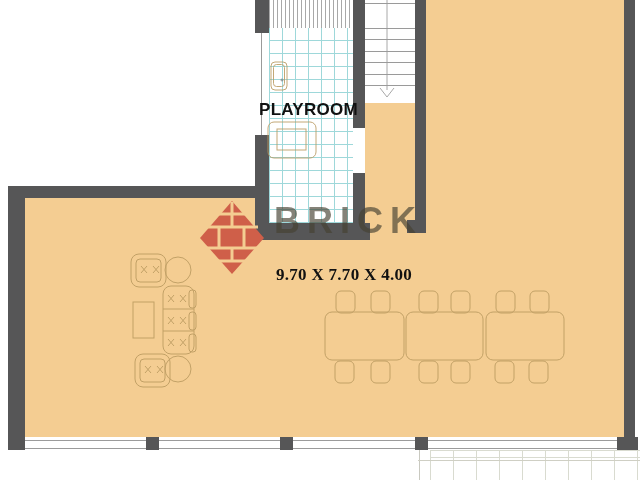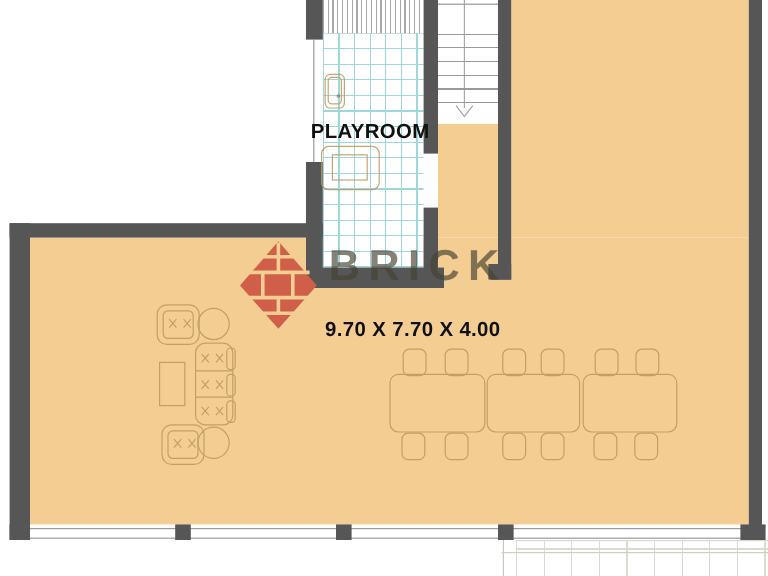--- a/index.html
+++ b/index.html
@@ -157,15 +157,15 @@
   <svg class="abs" style="left:197px;top:199px;" width="70" height="78" viewBox="0 0 70 78">
     <polygon points="35,2 67,39 35,75 3,39" fill="#cf5f49"></polygon>
     <g stroke="#F4CD92" stroke-width="3">
       <path d="M20 15 H50 M9 28 H61 M9 49 H61 M20 62 H50"></path>
       <path d="M35 3 V15 M35 49 V62 M35 15 V28 M22 28 V49 M47 28 V49"></path>
     </g>
   </svg>
   <div class="abs wm-brand" style="left:274px;top:203px;">BRICK</div>
 
   <div class="abs lbl lbl-lavadero" style="left:259px;top:100px;">PLAYROOM</div>
-  <div class="abs lbl lbl-dims" style="left:254px;top:265px;width:180px;">9.70 X 7.70 X 4.00</div>
+  <div class="abs lbl lbl-dims" style="left:254px;top:265px;width:180px;font-family:Liberation Serif, serif;">9.70 X 7.70 X 4.00</div>
 
 </div>
 
 </body></html>

